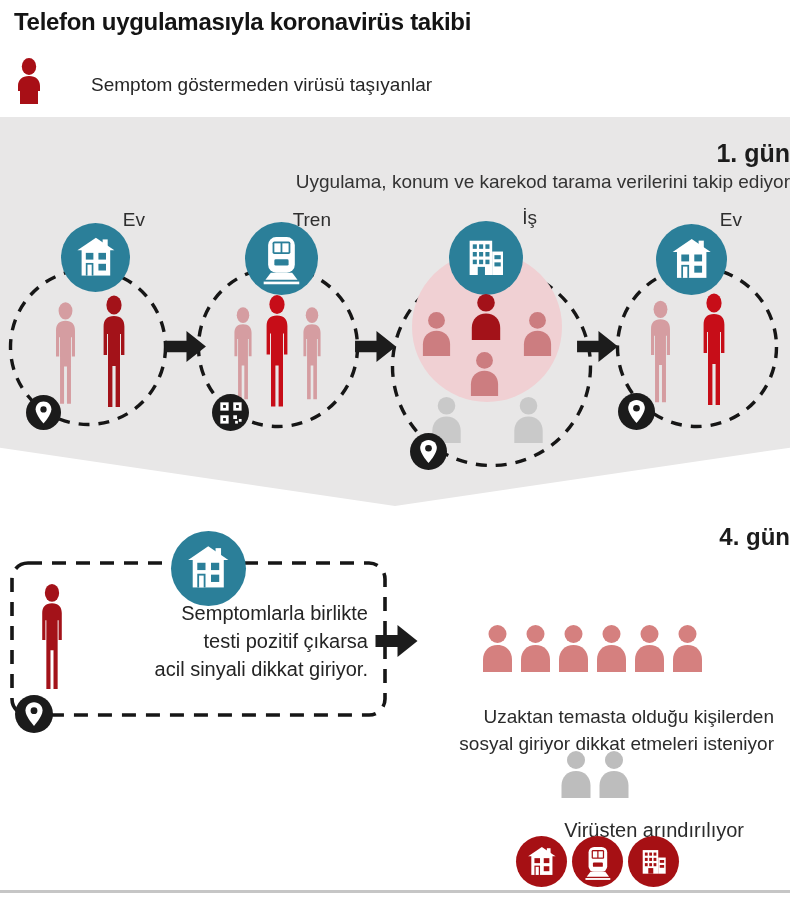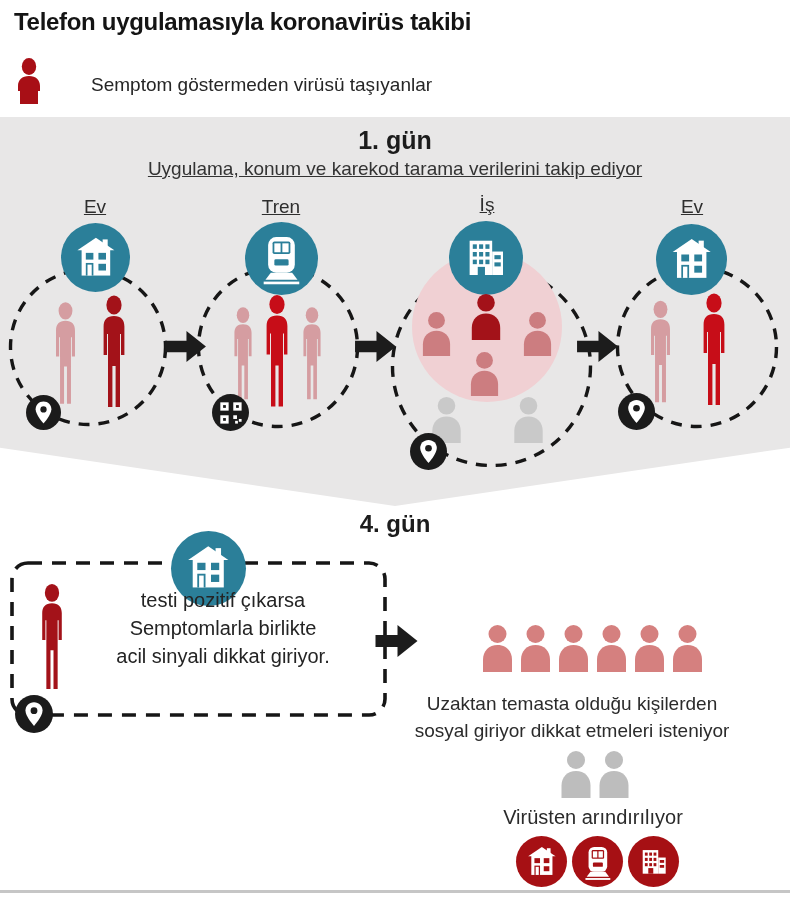--- a/index.html
+++ b/index.html
@@ -1,30 +1,30 @@
 <!DOCTYPE html>
 <html><head>
 <meta charset="utf-8">
 <style>
   html,body{margin:0;padding:0;background:#fff;}
   #stage{
     position:relative;width:790px;height:900px;background:#ffffff;overflow:hidden;
     font-family:"Liberation Sans","DejaVu Sans",sans-serif;color:#222;
   }
   .abs{position:absolute;}
-  .txt-center{text-align:center;}
+  .txt-center{text-align:right;margin-top:13px;}
   .title{font-size:24px;font-weight:700;color:#141414;letter-spacing:-0.3px;}
   .legend-label{font-size:19px;color:#262626;}
   .band{
     background:#e8e7e7;
     clip-path:polygon(0 0,100% 0,100% 85%,50% 100%,0 85%);
   }
   .day-heading{font-size:25px;font-weight:700;color:#1c1c1c;}
   .day-sub{font-size:19px;color:#333;}
-  .stop-label{font-size:19px;color:#2e2e2e;text-decoration:underline;}
+  .stop-label{font-size:19px;color:#2e2e2e;}
   .badge{border-radius:50%;display:flex;align-items:center;justify-content:center;}
   .badge-teal{background:#2b7f99;color:#2b7f99;}
   .badge-red{background:#a61014;color:#a61014;}
   .badge svg{width:78%;height:78%;}
   .fig{display:block;}
   .box-text{font-size:20px;line-height:28px;color:#242424;}
   .note-text{font-size:19px;line-height:27px;color:#2b2b2b;}
   .clean-label{font-size:20px;color:#2b2b2b;}
   .footer-rule{background:#c6c6c6;}
   .c-pink{color:#d59da1;}
@@ -117,21 +117,21 @@
   <div class="abs title" style="left:14px;top:8px;width:760px;">Telefon uygulamasıyla koronavirüs takibi</div>
 
   <svg class="abs fig c-legend" style="left:13px;top:58px" width="32" height="46">
       <use href="#sym-legend-person"></use>
     </svg>
   <div class="abs legend-label" style="left:55px;top:74px;margin-left:36px;">Semptom göstermeden virüsü taşıyanlar</div>
 
   <div class="abs band" style="left:0;top:117px;width:790px;height:389px;"></div>
 
   <div class="abs day-heading txt-center" style="left:0;top:126px;width:790px;">1. gün</div>
-  <div class="abs day-sub txt-center" style="left:0;top:158px;width:790px;text-decoration:underline;">Uygulama, konum ve karekod tarama verilerini takip ediyor</div>
+  <div class="abs day-sub txt-center" style="left:0;top:158px;width:790px;">Uygulama, konum ve karekod tarama verilerini takip ediyor</div>
 
   <div class="abs stop-label txt-center" style="left:45px;top:196px;width:100px;">Ev</div>
   <div class="abs stop-label txt-center" style="left:231px;top:196px;width:100px;">Tren</div>
   <div class="abs stop-label txt-center" style="left:437px;top:194px;width:100px;">İş</div>
   <div class="abs stop-label txt-center" style="left:642px;top:196px;width:100px;">Ev</div>
 
   <svg class="abs" style="left:8px;top:267px" width="160" height="160" viewBox="0 0 160 160">
     <circle cx="80" cy="80" r="77.5" fill="none" stroke="#161616" stroke-width="3.4" stroke-dasharray="11 9"></circle>
     </svg>
   <svg class="abs" style="left:196px;top:265px" width="164" height="164" viewBox="0 0 164 164">
@@ -243,22 +243,22 @@
     <svg>
         <use href="#sym-house"></use>
       </svg>
     </div>
 
   <svg class="abs fig c-darkred" style="left:36px;top:582px" width="32" height="114">
       <use href="#sym-standing"></use>
     </svg>
 
   <div class="abs box-text txt-center" style="left:78px;top:586px;width:290px;">
+    <div>Semptomlarla birlikte</div>
     <div>testi pozitif çıkarsa</div>
-    <div>Semptomlarla birlikte</div>
     <div>acil sinyali dikkat giriyor.</div>
   </div>
 
   <svg class="abs" style="left:15px;top:695px" width="38" height="38">
       <use href="#sym-pin"></use>
     </svg>
 
   <svg class="abs fig c-black" style="left:375px;top:622px" width="43" height="38">
       <use href="#sym-arrow"></use>
     </svg>

